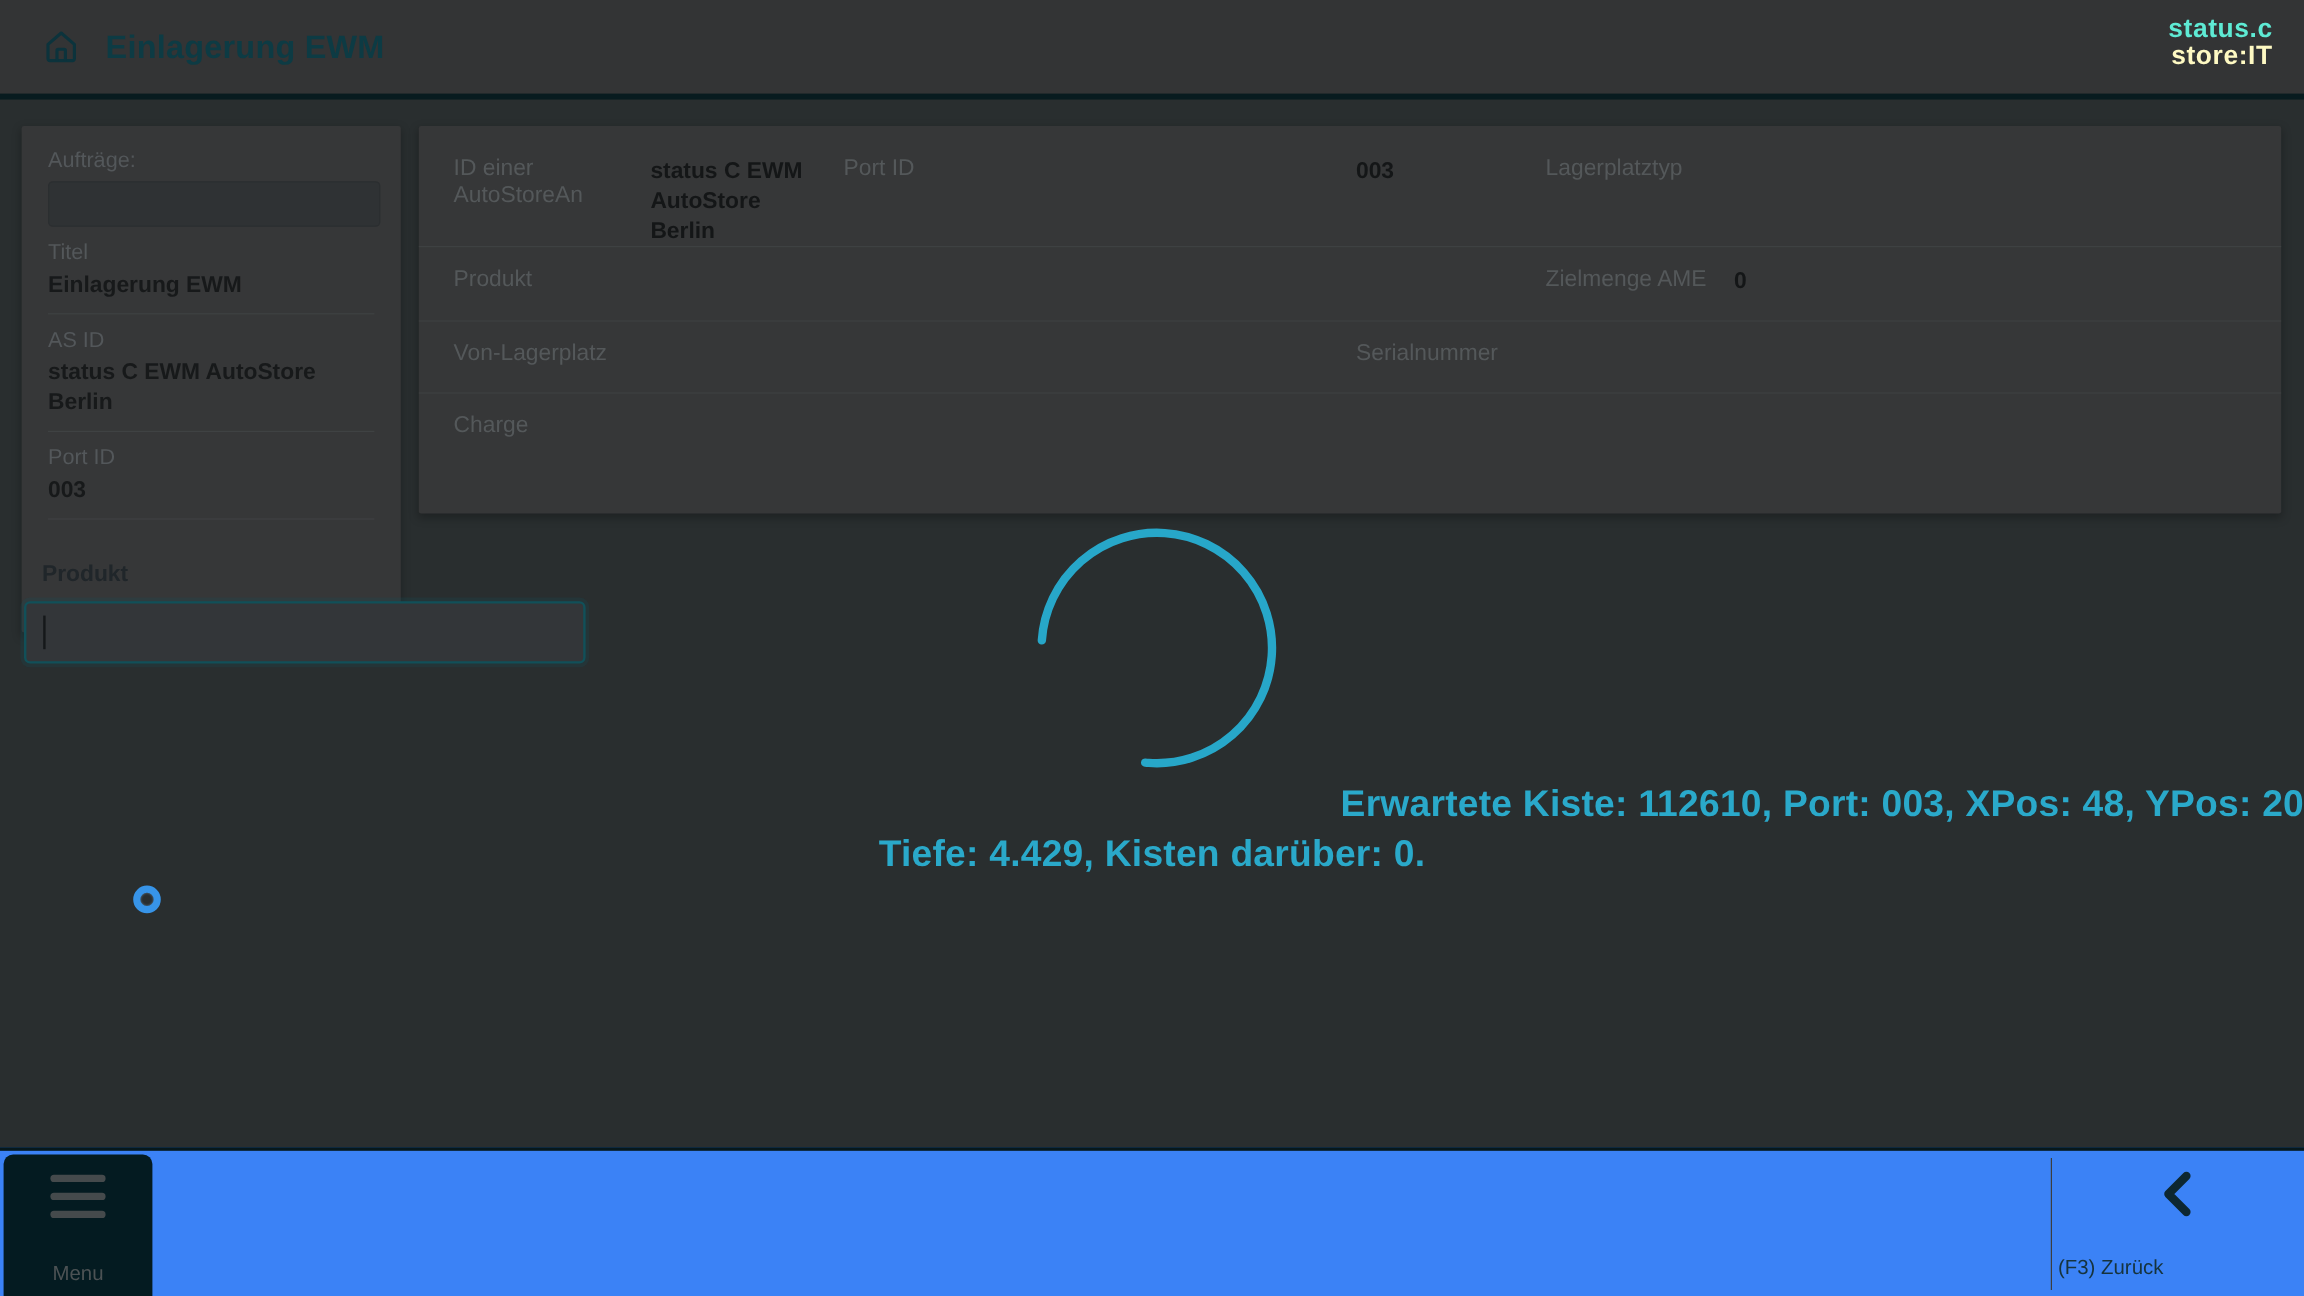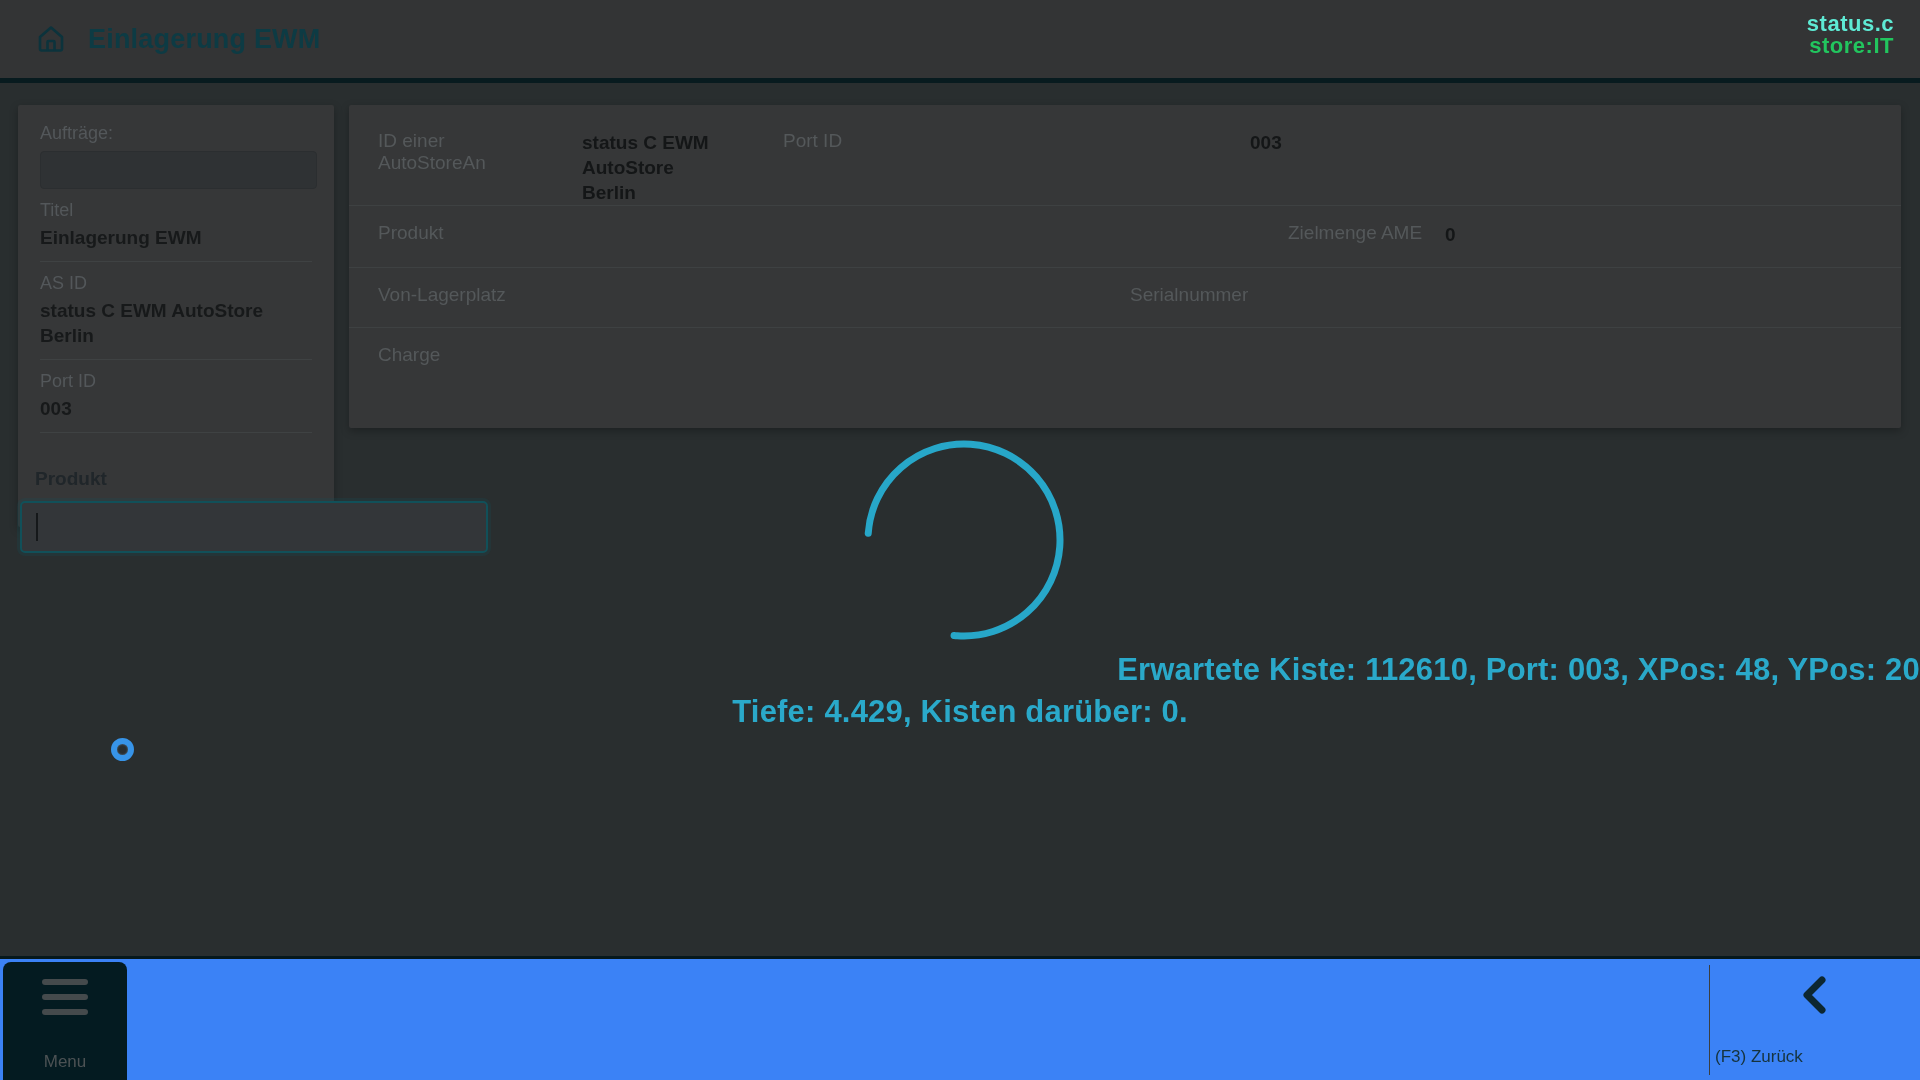--- a/index.html
+++ b/index.html
@@ -23,21 +23,21 @@
     margin-left:22px;
     font-size:27px; font-weight:bold; color:#0d3b44;
     letter-spacing:0.2px;
   }
   .logo {
     position:absolute; right:26px; top:13px;
     text-align:right; line-height:22px;
     font-weight:bold; font-size:22px; letter-spacing:0.5px;
   }
   .logo-top { color:#5eead4;margin-left:16px; }
-  .logo-bottom { color:#22c55e; }
+  .logo-bottom { color:#fef9c3; }
 
   
   .card {
     position:absolute; background:#363738;
     box-shadow:0 3px 8px rgba(0,0,0,0.28);
     border-radius:2px;
   }
   .left-card { left:18px; top:105px; width:316px; height:422px; padding:18px 22px 0 22px; }
   .lc-label { font-size:18px; color:#53575a; }
   .lc-value { font-size:19px; font-weight:bold; color:#17191a; line-height:25px; margin-top:4px; }
@@ -50,21 +50,21 @@
   .lc-divider { height:1px; background:#3f4243; margin-top:11px; }
   .lc-field { margin-top:11px; }
 
   
   .main-card { left:349px; top:105px; width:1552px; height:323px; }
   .form-row {
     display:grid;
     grid-template-columns:164px 161px 427px 158px 157px auto;
     padding-left:29px; padding-top:16px;
   }
-  .form-row.r1 { height:100px; padding-top:25px;gap:40px; }
+  .form-row.r1 { height:100px; padding-top:25px; }
   .form-row.r2 { height:62px; }
   .form-row.r3 { height:60px; }
   .form-row.r4 { height:61px; }
   .form-row + .form-row { border-top:1px solid #3e4142; }
   .f-label { font-size:19px; color:#54585a; }
   .f-value { font-size:19px; font-weight:bold; color:#141617; line-height:25px; padding-right:20px; }
 
   
   .produkt-label {
     position:absolute; left:35px; top:468px;
@@ -170,20 +170,21 @@
     <div class="lc-divider"></div>
   </div>
 </div>
 
 <div class="card main-card">
   <div class="form-row r1">
     <div class="f-label">ID einer AutoStoreAn</div>
     <div class="f-value">status C EWM AutoStore Berlin</div>
     <div class="f-label">Port ID</div>
     <div class="f-value">003</div>
+    <div class="f-label">Lagerplatztyp</div>
     <div class="f-value"></div>
   </div>
   <div class="form-row r2">
     <div class="f-label">Produkt</div>
     <div class="f-value"></div>
     <div></div>
     <div></div>
     <div class="f-label">Zielmenge AME</div>
     <div class="f-value">0</div>
   </div>

